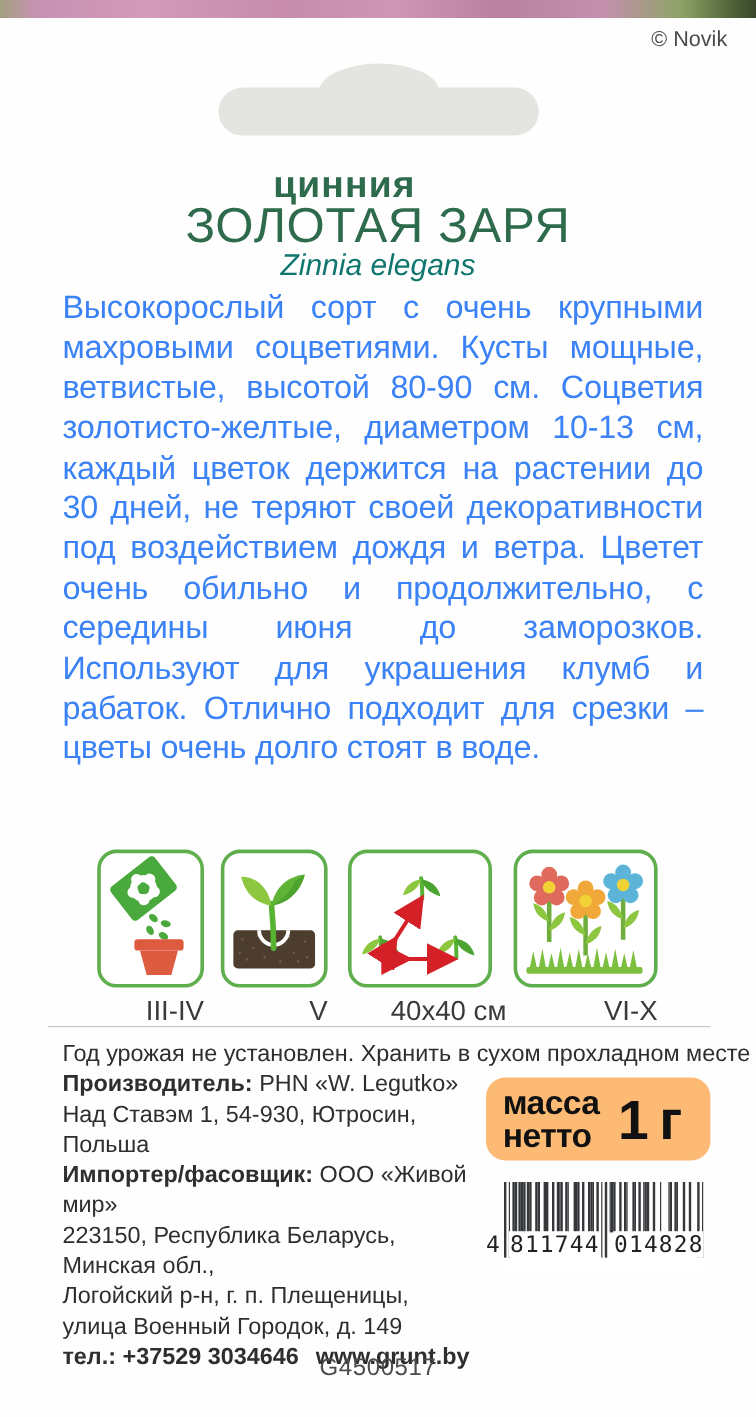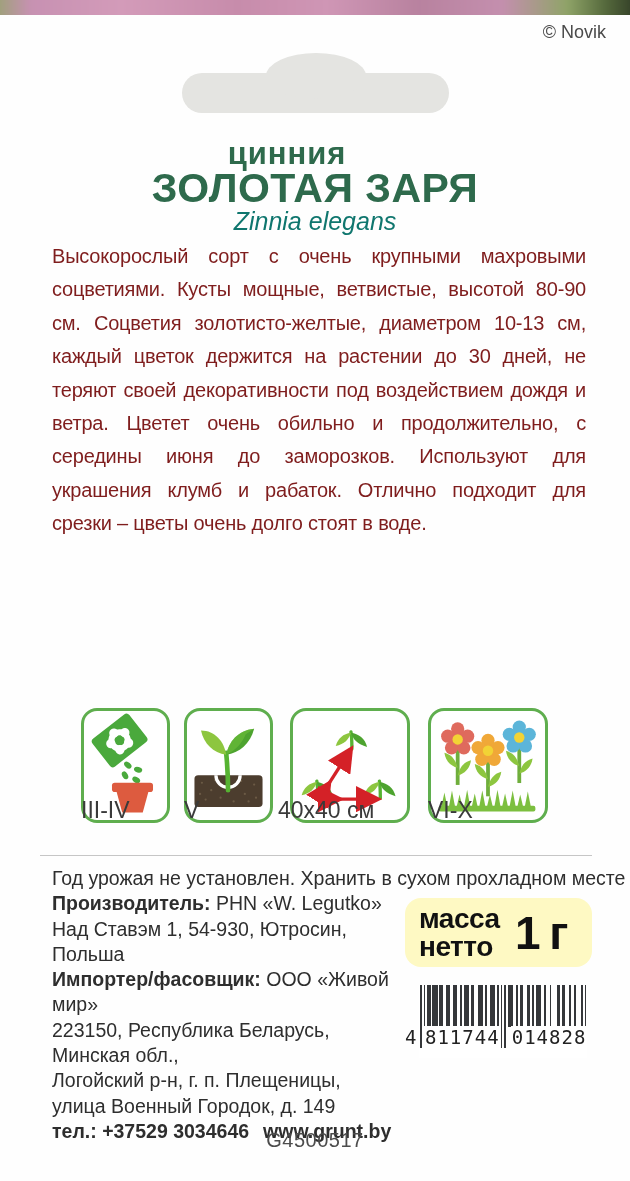--- a/index.html
+++ b/index.html
@@ -19,51 +19,51 @@
   .copyright { position:absolute; top:22px; right:24px; font-size:18px; color:#4a4a4a; }
   
   .hang-tab { position:absolute; left:182px; top:73px; width:267px; height:40px;
     background:#e4e4e1; border-radius:20px; }
   .hang-tab::before { content:""; position:absolute; left:84px; top:-20px; width:100px; height:46px;
     background:#e4e4e1; border-radius:50%; }
   
   .species { position:absolute; left:0; top:136px; width:574px; text-align:center;
     font-size:31px; font-weight:700; letter-spacing:1px; }
   .variety { position:absolute; left:0; top:165px; width:630px; text-align:center;
-    font-size:41px; font-weight:700; letter-spacing:0.5px; }
+    font-size:41px; font-weight:400; letter-spacing:0.5px; }
   .latin { position:absolute; left:0; top:207px; width:630px; text-align:center;
     font-size:25px; font-style:italic; color:#0f766e; }
   
   .description { position:absolute; left:52px; top:240px; width:534px;
-    font-size:20px; line-height:33.4px; color:#7f1d1d; text-align:justify; letter-spacing:-0.2px; }
+    font-size:27px; line-height:33.4px; color:#3b82f6; text-align:justify; letter-spacing:-0.2px; }
   
   .icon-box { position:absolute; top:708px; height:115px; background:#fff;
     border:3px solid #5fae4e; border-radius:16px; }
   .icon-box svg { width:100%; height:100%; display:block; }
   .ib1 { left:81px;  width:89px; }
   .ib2 { left:184px; width:89px; }
   .ib3 { left:290px; width:120px; }
   .ib4 { left:428px; width:120px; }
-  .icon-label { position:absolute; top:797px; font-size:23px; color:#3a3a3a; text-align:left; }
+  .icon-label { position:absolute; top:829px; font-size:23px; color:#3a3a3a; text-align:right; }
   .il1 { left:81px;  width:89px; }
   .il2 { left:184px; width:89px; }
   .il3 { left:278px; width:144px; }
   .il4 { left:428px; width:120px; }
   
   .divider { position:absolute; left:40px; top:855px; width:552px; height:1px; background:#c6c6c6; }
   
   .info { position:absolute; left:52px; top:866px; width:360px;
     font-size:19.5px; line-height:25.3px; color:#2e2e2e; }
   .info .wide { width:540px; white-space:nowrap; }
   .info b { font-weight:700; }
   .phone-line { font-weight:700; }
   .phone-line .site { margin-left:14px; }
   
   .mass-badge { position:absolute; left:405px; top:898px; width:187px; height:69px;
-    background:#fef9c3; border-radius:16px; display:flex; align-items:center; padding:0 10px 0 14px; }
+    background:#fdba74; border-radius:16px; display:flex; align-items:center; padding:0 10px 0 14px; }
   .mass-labels { font-size:28px; font-weight:700; line-height:28px; color:#111; letter-spacing:-0.5px; }
   .mass-value { flex:1; text-align:center; font-size:46px; font-weight:700; color:#111; letter-spacing:-2px; }
   
   .barcode { position:absolute; left:419px; top:985px; width:168px; height:73px; background:#fff; }
   .bars { position:absolute; left:1px; top:0; width:167px; height:63px; }
   .bars .bar { position:absolute; top:0; background:#35373a; }
   .bc-digits { position:absolute; left:-14px; top:41px; width:182px; display:flex;
     font-family:"DejaVu Sans Mono","Liberation Mono",monospace; font-size:19px; color:#222; }
   .bc-d1 { width:16px; }
   .bc-g { flex:1; display:flex; justify-content:space-between; padding:0 4px 0 8px; background:transparent; }

